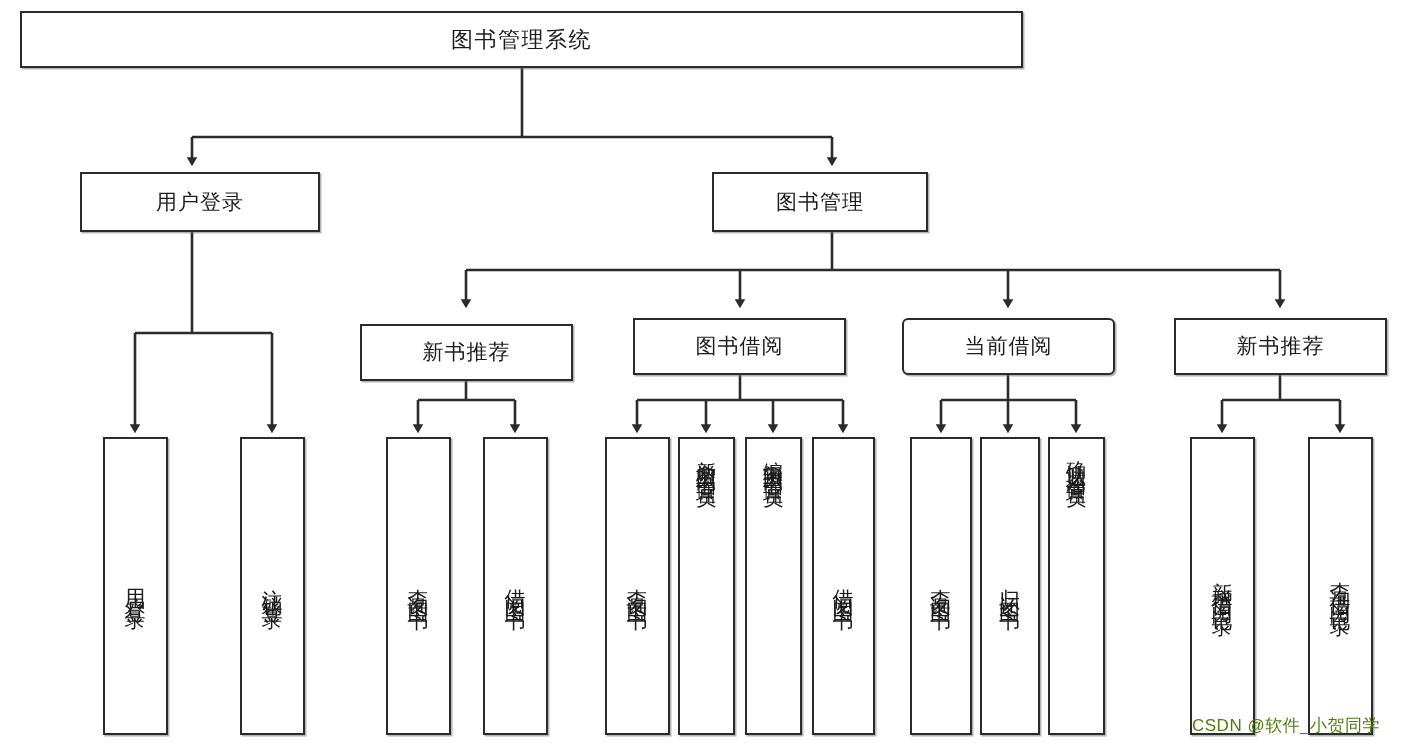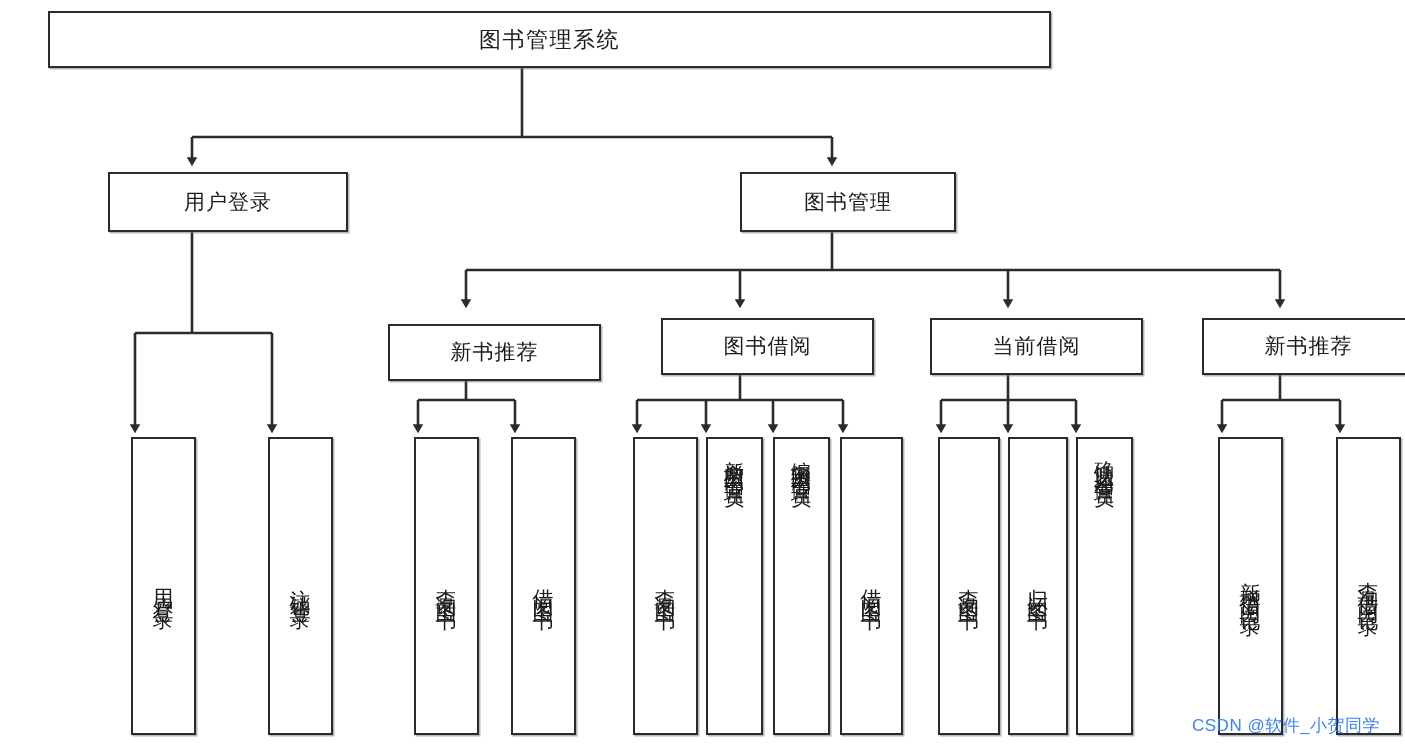--- a/index.html
+++ b/index.html
@@ -23,21 +23,20 @@
   }
   .node {
     position: absolute;
     background: #ffffff;
     border: 2.5px solid #2b2b2b;
     display: flex;
     align-items: center;
     justify-content: center;
     color: #1b1b1b;
     box-shadow: 1.5px 1.5px 0 rgba(120,120,120,0.55);
-    margin-left: 28px;
   }
   .node .label {
     display: block;
     text-align: center;
     line-height: 1.18;
     white-space: pre;
   }
   
   .node.horiz .label {
     font-size: 21px;
@@ -61,21 +60,21 @@
     font-size: 20px;
     letter-spacing: 4px;
   }
   .node.vert.centered {
     align-items: center;
     padding-top: 0;
   }
   .watermark {
     position: absolute;
     font-size: 17px;
-    color: #3b82f6;
+    color: #4d7c0f;
     letter-spacing: 0.5px;
     white-space: nowrap;
     user-select: none;
   }
 </style>
 </head>
 <body>
 
 <div id="canvas">
 
@@ -142,21 +141,21 @@
   </div>
 
   <div class="node horiz" style="left:360px; top:324px; width:213px; height:57px;">
     <span class="label">新书推荐</span>
   </div>
 
   <div class="node horiz" style="left:633px; top:318px; width:213px; height:57px;font-family:Liberation Serif, serif;">
     <span class="label">图书借阅</span>
   </div>
 
-  <div class="node horiz" style="left:902px; top:318px; width:213px; height:57px;">
+  <div class="node horiz" style="left:902px; top:318px; width:213px; height:57px;border-radius:6px;">
     <span class="label">当前借阅</span>
   </div>
 
   <div class="node horiz" style="left:1174px; top:318px; width:213px; height:57px;">
     <span class="label">新书推荐</span>
   </div>
 
   <div class="node vert centered" style="left:103px; top:437px; width:65px; height:298px;">
     <span class="label">用户登录</span>
   </div>

